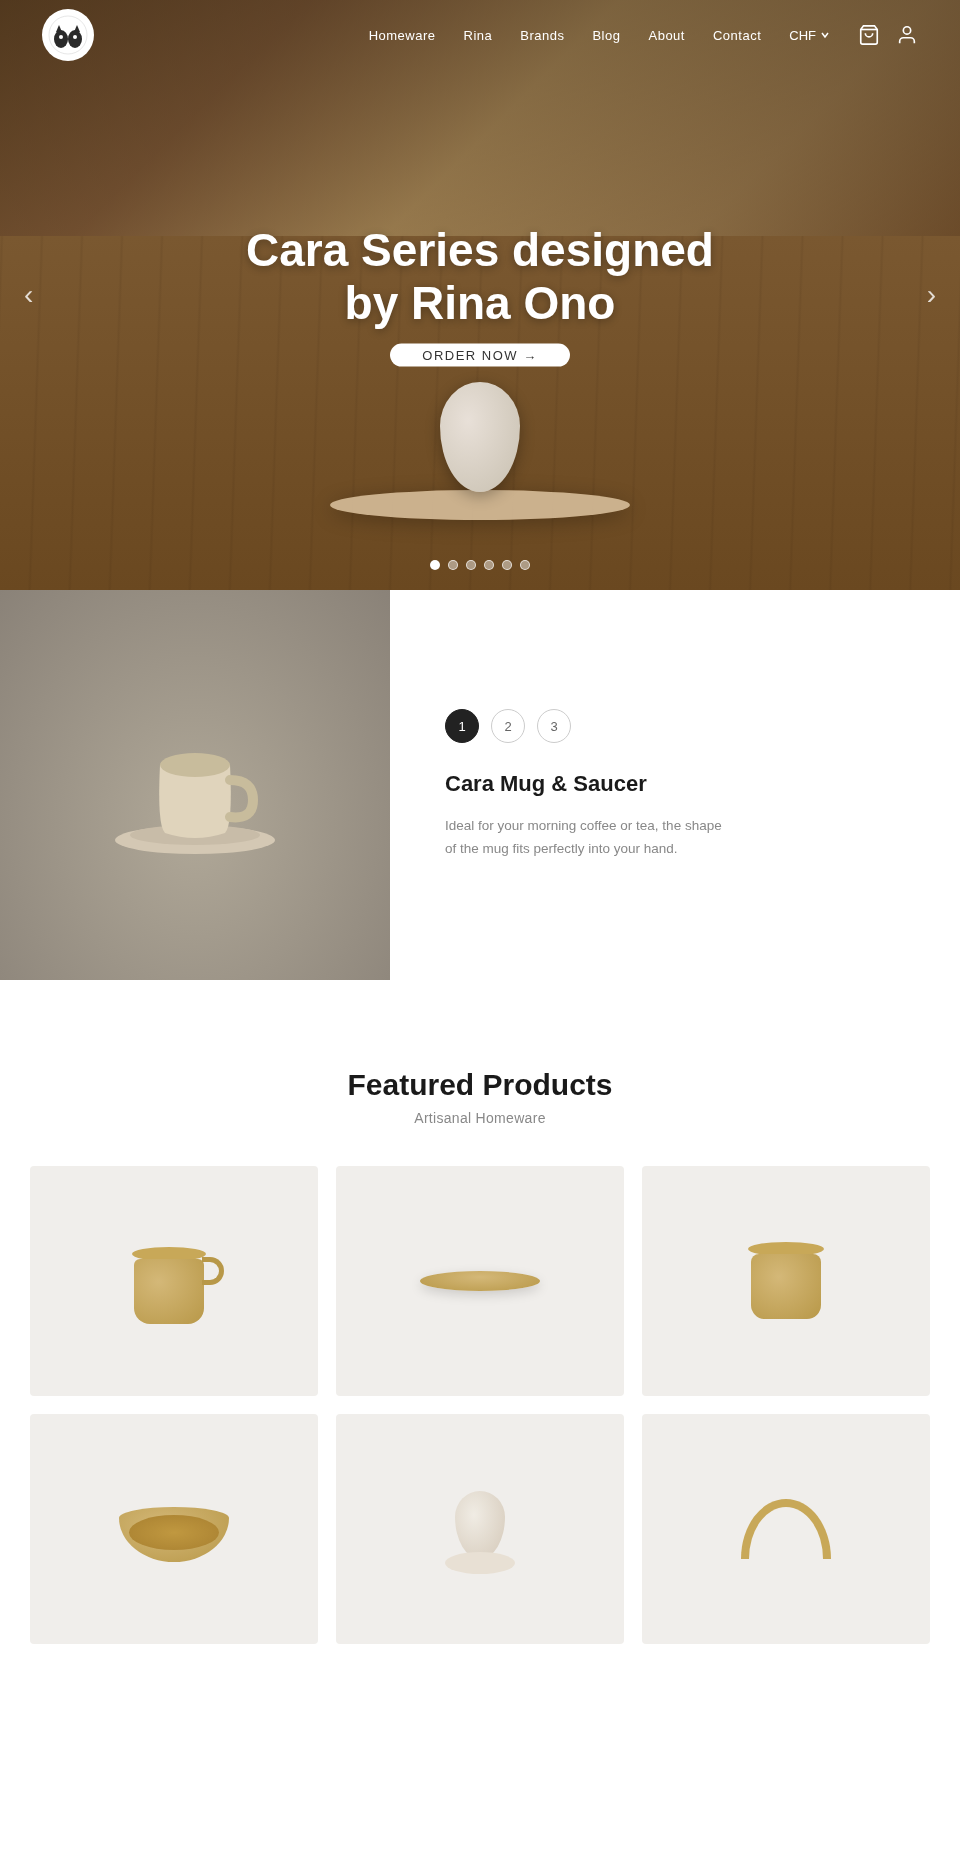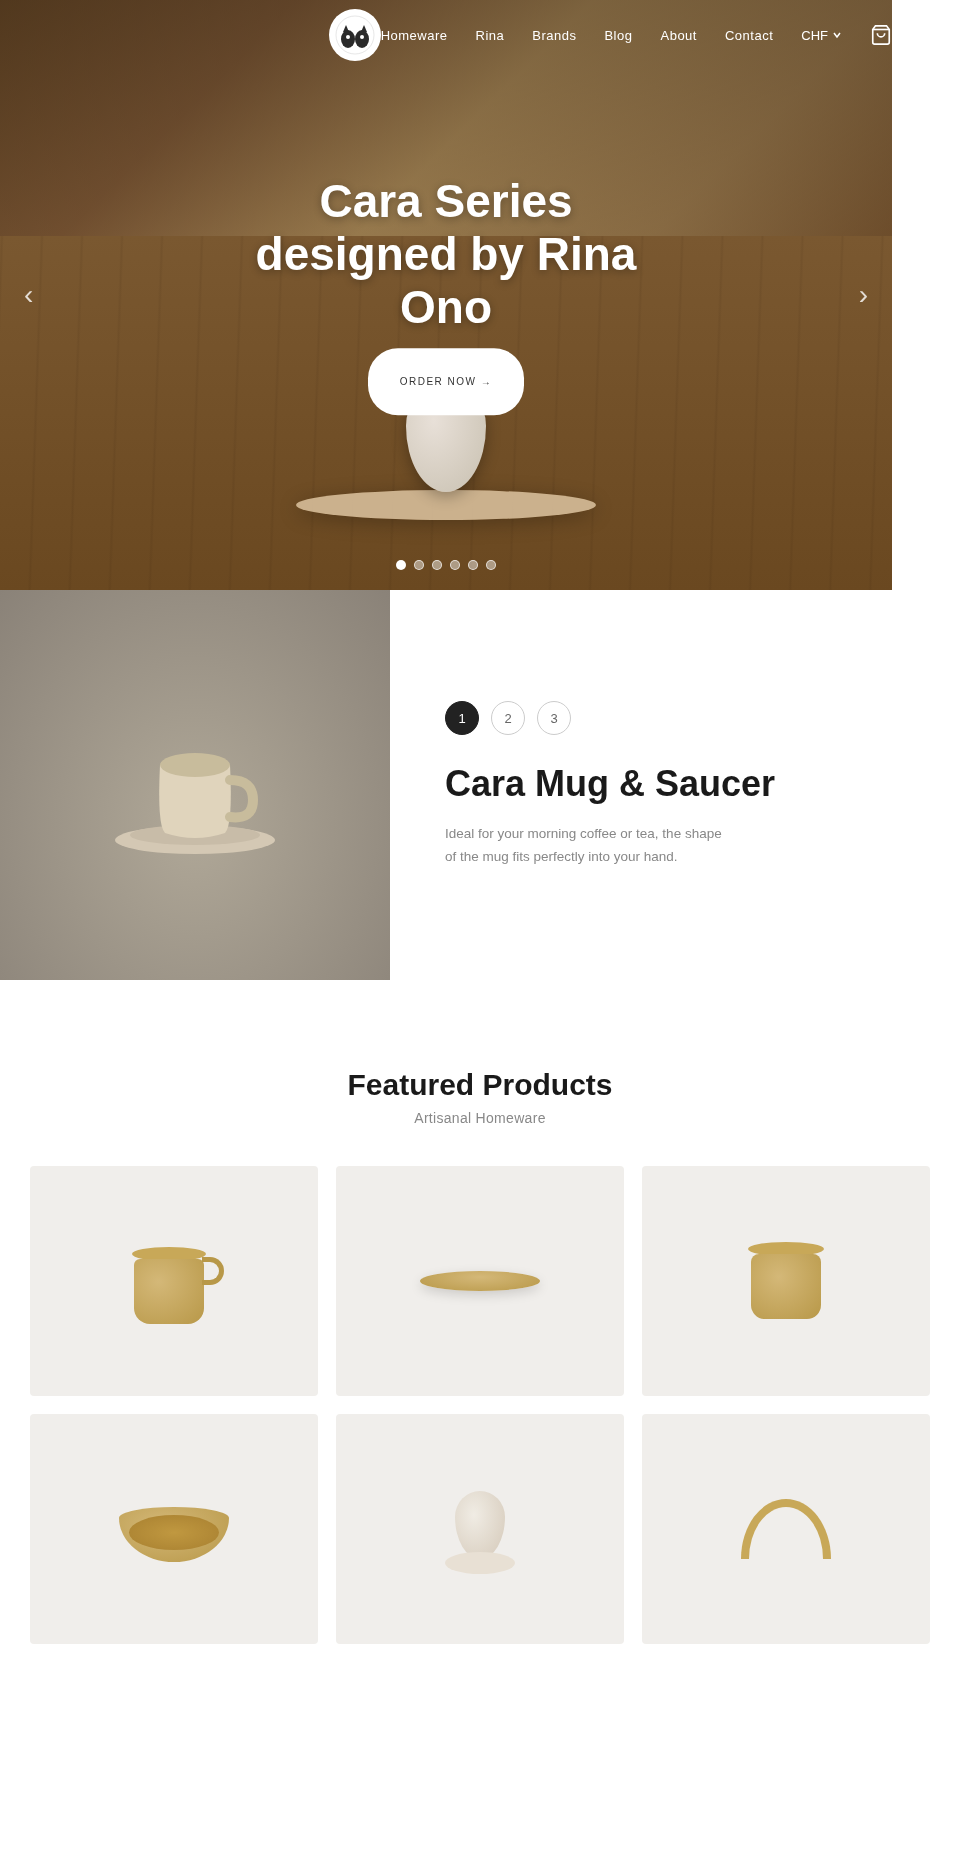--- a/index.html
+++ b/index.html
@@ -5,22 +5,22 @@
     * { margin: 0; padding: 0; box-sizing: border-box; }
     body { font-family: 'Helvetica Neue', Arial, sans-serif; background: #fff; width: 960px; }
 
     
     .header {
       position: absolute;
       top: 0; left: 0; right: 0;
       z-index: 10;
       display: flex;
       align-items: center;
-      justify-content: flex-end;
-      padding: 0 30px;
+      justify-content: space-between;
+      padding: 0 42px;
       height: 70px;
     }
     .logo {
       width: 52px; height: 52px;
       border-radius: 50%;
       background: #fff;
       display: flex; align-items: center; justify-content: center;
       overflow: hidden;
     }
     .logo svg { width: 40px; height: 40px; }
@@ -51,21 +51,21 @@
       fill: none;
       stroke: #fff;
       stroke-width: 1.8;
       width: 22px; height: 22px;
       cursor: pointer;
     }
 
     
     .hero {
       position: relative;
-      width: 892px;
+      width: 960px;
       height: 590px;
       overflow: hidden;
     }
     .hero-bg {
       width: 100%; height: 100%;
       background: linear-gradient(
         to bottom,
         rgba(60,40,20,0.55) 0%,
         rgba(80,50,20,0.3) 60%,
         rgba(60,40,20,0.5) 100%
@@ -104,24 +104,24 @@
       text-shadow: 0 2px 8px rgba(0,0,0,0.3);
     }
     .hero-subtitle {
       font-size: 16px;
       font-weight: 400;
       margin-bottom: 28px;
       letter-spacing: 0.3px;
     }
     .hero-btn {
       display: inline-block;
-      padding: 28px 32px;
+      padding: 4px 32px;
       background: #fff;
       color: #333;
-      font-size: 10px;
+      font-size: 13px;
       letter-spacing: 1.5px;
       text-transform: uppercase;
       border-radius: 30px;
       text-decoration: none;
       cursor: pointer;
       border: none;
     }
     .hero-arrow {
       position: absolute;
       top: 50%;
@@ -227,21 +227,21 @@
       font-size: 13px;
       color: #666;
       cursor: pointer;
     }
     .feature-num.active {
       background: #222;
       color: #fff;
       border-color: #222;
     }
     .feature-title {
-      font-size: 36px;
+      font-size: 22px;
       font-weight: 600;
       color: #1a1a1a;
       margin-bottom: 18px;
     }
     .feature-desc {
       font-size: 13.5px;
       color: #888;
       line-height: 1.7;
       max-width: 280px;
     }

